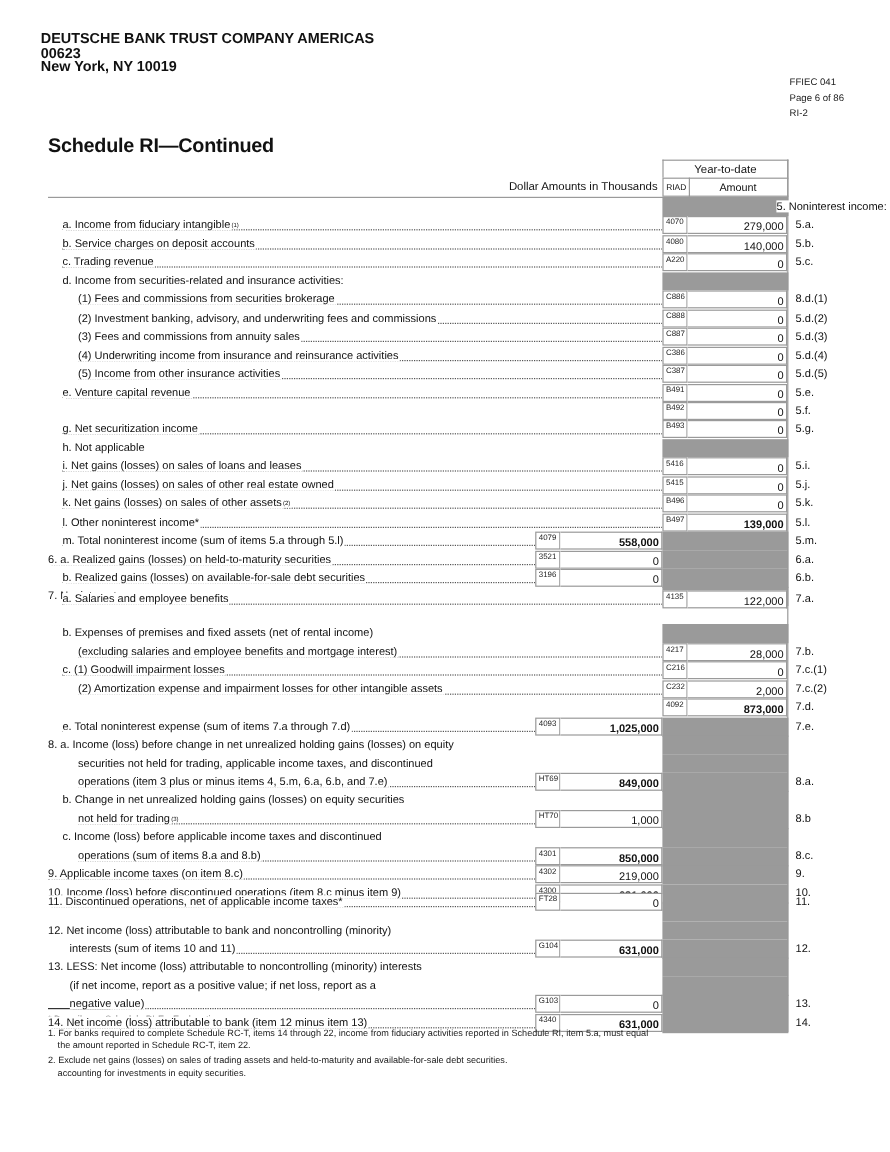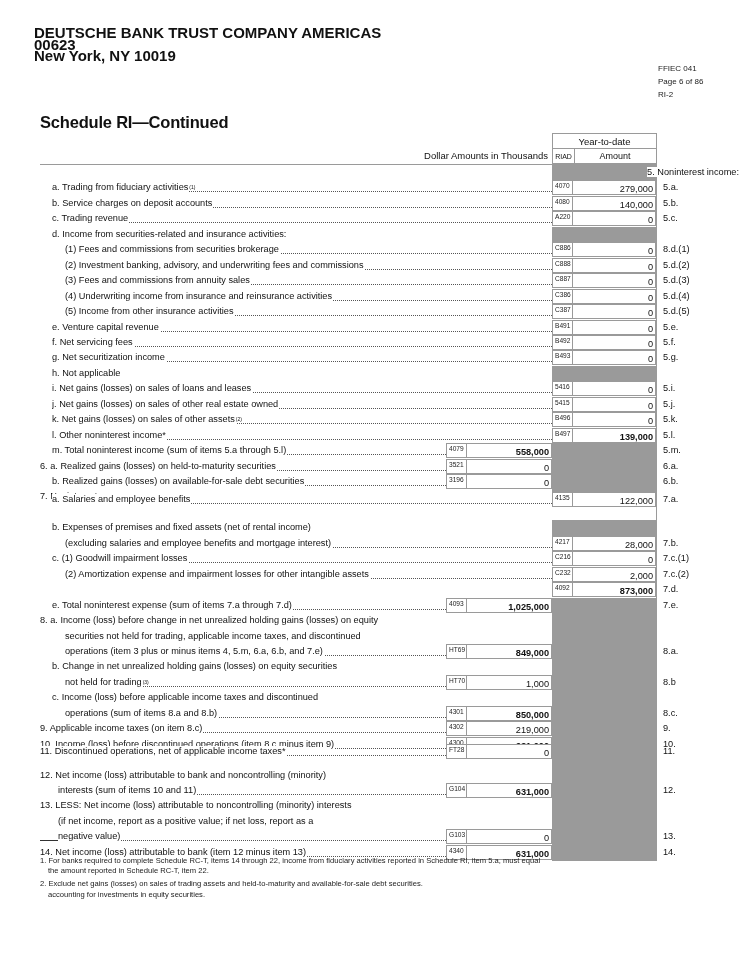--- a/index.html
+++ b/index.html
@@ -1,17 +1,17 @@
 <!DOCTYPE html>
 <html><head>
 <meta charset="utf-8">
 <style>
   html, body { margin:0; padding:0; background:#fff; }
   body { width:742px; height:960px; position:relative; font-family:"Liberation Sans", sans-serif; color:#111; overflow:hidden; }
-  .hdr { position:absolute; left:34px; top:27px; font-size:15px; font-weight:bold; line-height:11.5px; }
+  .hdr { position:absolute; left:34px; top:27px; font-size:12px; font-weight:bold; line-height:11.5px; }
   .form-id { position:absolute; left:658px; top:62px; font-size:8px; line-height:13px; color:#222; }
   .title { position:absolute; left:40px; top:113px; font-size:16.5px; font-weight:bold; letter-spacing:-0.2px; }
   .ytd { position:absolute; left:552px; top:133px; width:105px; height:15px; border:1px solid #9a9a9a; border-bottom:none; font-size:9.5px; text-align:center; line-height:15px; box-sizing:border-box; }
   .dollar { position:absolute; left:300px; width:248px; top:150px; font-size:9.5px; text-align:right; }
   .colhdr { position:absolute; top:148px; height:16px; border:1px solid #9a9a9a; box-sizing:border-box; font-size:9px; text-align:center; line-height:15px; }
   .hr-top { position:absolute; left:40px; top:164px; width:617px; height:1px; background:#9a9a9a; }
   .row { position:absolute; left:40px; height:15px; font-size:9.2px; line-height:15px; white-space:nowrap; }
   .lbl { position:absolute; overflow:hidden; white-space:nowrap; }
   .lbl .t { background:#fff; padding-right:1px; position:relative; z-index:1; }
   .lbl .sup { font-size:5px; vertical-align:1px; }
@@ -47,21 +47,21 @@
 <div class="colhdr" style="left:552px;width:23px;font-size:7px;">RIAD</div>
 <div class="colhdr" style="left:574px;width:83px;border-left:none;">Amount</div>
 <div class="hr-top"></div>
 
 <div id="table">
     <div class="row" style="top: 165px; width: 700px;">
       <div class="lbl" style="left: 0px; width: 700px; text-align: right;"><span class="t">5.  Noninterest income:</span></div>
     </div>
     <div class="gray" style="left: 552px; width: 105px; top: 165px; height: 15.45px;"></div>
     <div class="row" style="top: 180.45px; width: 700px;">
-      <div class="lbl" style="left: 12px; width: 500px;"><div class="dots"></div><span class="t">a.  Trading from fiduciary activities</span><span class="t sup">(1)</span></div>
+      <div class="lbl" style="left: 12px; width: 500px;"><div class="dots"></div><span class="t">a.  Income from fiduciary intangible</span><span class="t sup">(1)</span></div>
       <div class="code" style="left: 512px; width: 21px;">4070</div>
       <div class="amt" style="left: 533px; width: 83px;">279,000</div>
       <div class="ref" style="left: 623px;">5.a.</div>
     </div>
     <div class="row" style="top: 195.9px; width: 700px;">
       <div class="lbl" style="left: 12px; width: 500px;"><div class="dots"></div><span class="t">b.  Service charges on deposit accounts</span></div>
       <div class="code" style="left: 512px; width: 21px;">4080</div>
       <div class="amt" style="left: 533px; width: 83px;">140,000</div>
       <div class="ref" style="left: 623px;">5.b.</div>
     </div>
@@ -105,21 +105,20 @@
       <div class="amt" style="left: 533px; width: 83px;">0</div>
       <div class="ref" style="left: 623px;">5.d.(5)</div>
     </div>
     <div class="row" style="top: 319.5px; width: 700px;">
       <div class="lbl" style="left: 12px; width: 500px;"><div class="dots"></div><span class="t">e.  Venture capital revenue</span></div>
       <div class="code" style="left: 512px; width: 21px;">B491</div>
       <div class="amt" style="left: 533px; width: 83px;">0</div>
       <div class="ref" style="left: 623px;">5.e.</div>
     </div>
     <div class="row" style="top: 334.95px; width: 700px;">
-      <div class="lbl" style="left: 12px; width: 500px;"><div class="dots"></div><span class="t">f.   Net servicing fees</span></div>
       <div class="code" style="left: 512px; width: 21px;">B492</div>
       <div class="amt" style="left: 533px; width: 83px;">0</div>
       <div class="ref" style="left: 623px;">5.f.</div>
     </div>
     <div class="row" style="top: 350.4px; width: 700px;">
       <div class="lbl" style="left: 12px; width: 500px;"><div class="dots"></div><span class="t">g.  Net securitization income</span></div>
       <div class="code" style="left: 512px; width: 21px;">B493</div>
       <div class="amt" style="left: 533px; width: 83px;">0</div>
       <div class="ref" style="left: 623px;">5.g.</div>
     </div>

